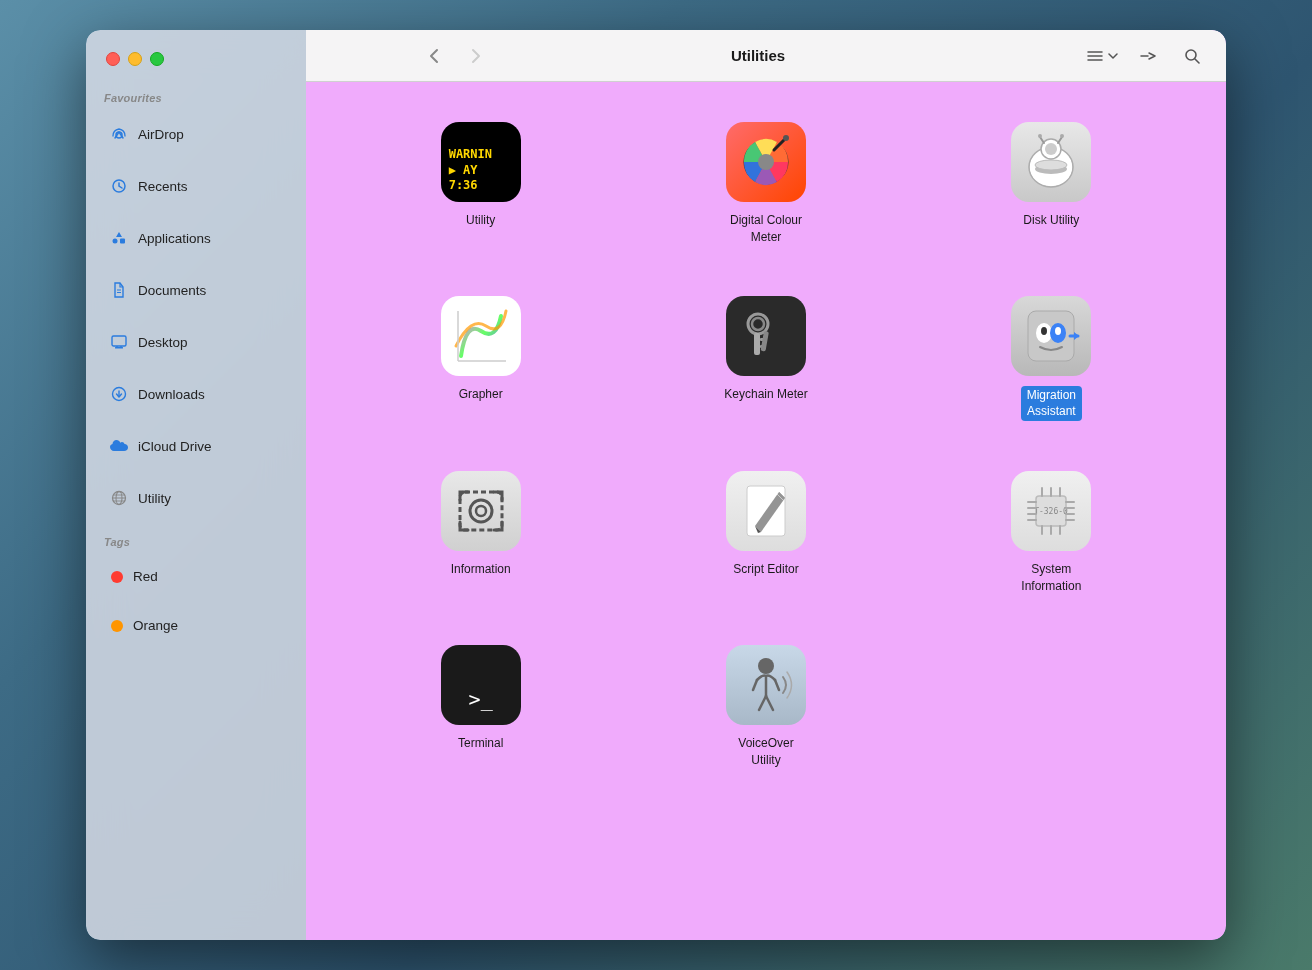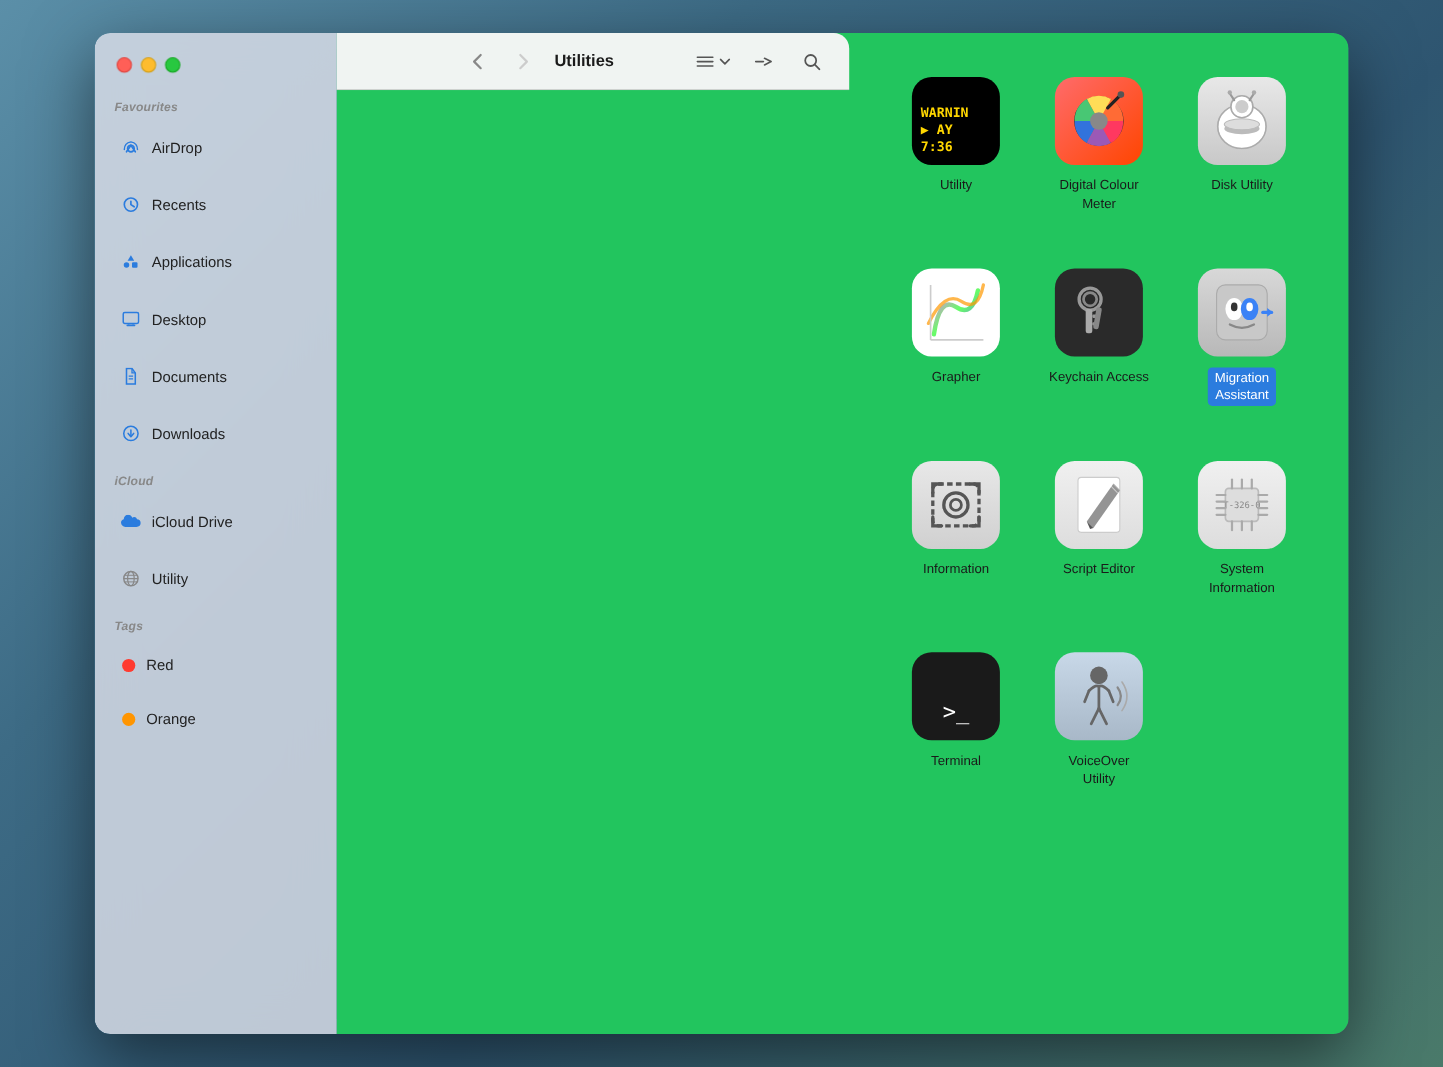--- a/index.html
+++ b/index.html
@@ -83,23 +83,23 @@
     .tag-dot {
       width: 12px;
       height: 12px;
       border-radius: 50%;
       flex-shrink: 0;
     }
 
     
     .main-content {
       flex: 1;
-      background: #22c55e;
-      display: flex;
-      flex-direction: row;
+      background: #f0abfc;
+      display: flex;
+      flex-direction: column;
       border-radius: 0 14px 14px 0;
     }
 
     
     .toolbar {
       height: 52px;
       background: rgba(245,245,245,0.98);
       border-bottom: 1px solid #d0d0d0;
       display: flex;
       align-items: center;
@@ -369,53 +369,52 @@
           <circle cx="4" cy="11" r="2.5" fill="#2b7cde"></circle>
           <rect x="9" y="8.5" width="5" height="5" rx="1" fill="#2b7cde"></rect>
         </svg>
       </div>
       <span>Applications</span>
     </div>
 
     <div class="sidebar-item">
       <div class="sidebar-icon">
         <svg width="16" height="16" viewBox="0 0 16 16" fill="none">
+          <path d="M4 1 L4 15 L12 15 L12 5 L9 1 Z" stroke="#2b7cde" stroke-width="1.4" fill="none"></path>
+          <path d="M9 1 L9 5 L12 5" stroke="#2b7cde" stroke-width="1.2" fill="none"></path>
+          <line x1="6" y1="8" x2="10" y2="8" stroke="#2b7cde" stroke-width="1.2"></line>
+          <line x1="6" y1="10.5" x2="10" y2="10.5" stroke="#2b7cde" stroke-width="1.2"></line>
+        </svg>
+      </div>
+      <span>Documents</span>
+    </div>
+
+    <div class="sidebar-item">
+      <div class="sidebar-icon">
+        <svg width="16" height="16" viewBox="0 0 16 16" fill="none">
           <rect x="1" y="2" width="14" height="10" rx="1.5" stroke="#2b7cde" stroke-width="1.4" fill="none"></rect>
           <rect x="4" y="13" width="8" height="1.5" rx="0.5" fill="#2b7cde"></rect>
           <path d="M6 12 L6 13" stroke="#2b7cde" stroke-width="1.3"></path>
           <path d="M10 12 L10 13" stroke="#2b7cde" stroke-width="1.3"></path>
         </svg>
       </div>
       <span>Desktop</span>
-    </div>
-
-    <div class="sidebar-item">
-      <div class="sidebar-icon">
-        <svg width="16" height="16" viewBox="0 0 16 16" fill="none">
-          <path d="M4 1 L4 15 L12 15 L12 5 L9 1 Z" stroke="#2b7cde" stroke-width="1.4" fill="none"></path>
-          <path d="M9 1 L9 5 L12 5" stroke="#2b7cde" stroke-width="1.2" fill="none"></path>
-          <line x1="6" y1="8" x2="10" y2="8" stroke="#2b7cde" stroke-width="1.2"></line>
-          <line x1="6" y1="10.5" x2="10" y2="10.5" stroke="#2b7cde" stroke-width="1.2"></line>
-        </svg>
-      </div>
-      <span>Documents</span>
     </div>
 
     <div class="sidebar-item">
       <div class="sidebar-icon">
         <svg width="16" height="16" viewBox="0 0 16 16" fill="none">
           <circle cx="8" cy="8" r="6.5" stroke="#2b7cde" stroke-width="1.4" fill="none"></circle>
           <path d="M8 5 L8 10" stroke="#2b7cde" stroke-width="1.4" stroke-linecap="round"></path>
           <path d="M5.5 8 L8 11 L10.5 8" stroke="#2b7cde" stroke-width="1.4" stroke-linecap="round" stroke-linejoin="round" fill="none"></path>
         </svg>
       </div>
       <span>Downloads</span>
     </div>
 
-    <div class="sidebar-section-label">iCloud</div>
 
     <div class="sidebar-item">
       <div class="sidebar-icon">
         <svg width="18" height="12" viewBox="0 0 18 12" fill="none">
           <path d="M14 11 C16.5 11 18 9.5 18 7.5 C18 5.5 16.5 4 14.5 4 C14.2 2.8 13.2 2 12 2 C11.3 2 10.7 2.3 10.2 2.7 C9.7 1.1 8.2 0 6.5 0 C4.3 0 2.5 1.8 2.5 4 C1 4.3 0 5.5 0 7 C0 9.2 1.8 11 4 11 Z" fill="#2b7cde"></path>
         </svg>
       </div>
       <span>iCloud Drive</span>
     </div>
 
@@ -572,21 +571,21 @@
             <circle cx="22" cy="18" r="6" fill="none" stroke="#888" stroke-width="2.5"></circle>
 
             <rect x="18" y="27" width="6" height="22" rx="2" fill="#aaa"></rect>
 
             <rect x="24" y="32" width="4" height="3" rx="1" fill="#999"></rect>
             <rect x="24" y="39" width="4" height="3" rx="1" fill="#999"></rect>
 
             <rect x="28" y="25" width="5" height="20" rx="2" fill="#888" transform="rotate(10 28 25)"></rect>
           </svg>
         </div>
-        <span class="file-label">Keychain Access</span>
+        <span class="file-label">Keychain Meter</span>
       </div>
 
       <div class="file-item">
         <div class="app-icon migration-icon" style="width:80px;height:80px;background:linear-gradient(180deg,#d8d8d8,#b8b8b8);">
           <svg width="70" height="70" viewBox="0 0 70 70">
 
             <rect x="12" y="10" width="46" height="50" rx="8" fill="#c8c8c8" stroke="#aaa" stroke-width="1"></rect>
 
             <ellipse cx="28" cy="32" rx="8" ry="10" fill="white"></ellipse>
             <ellipse cx="42" cy="32" rx="8" ry="10" fill="#3b82f6"></ellipse>

